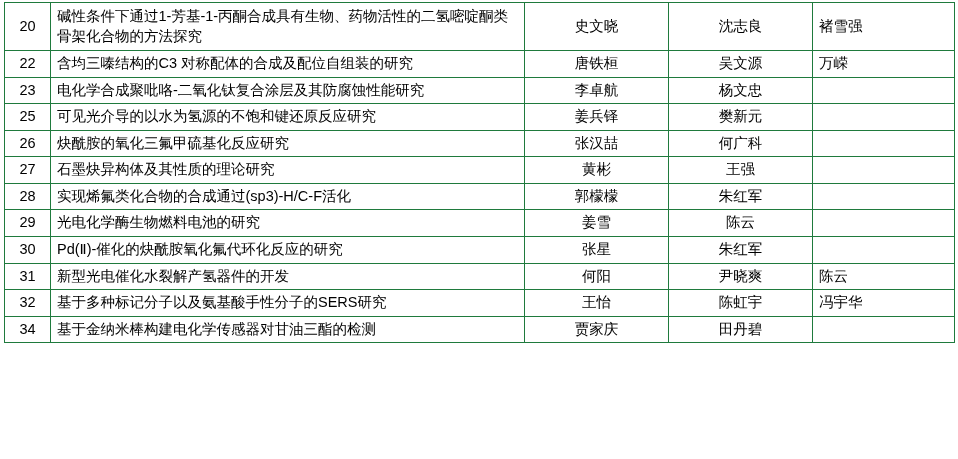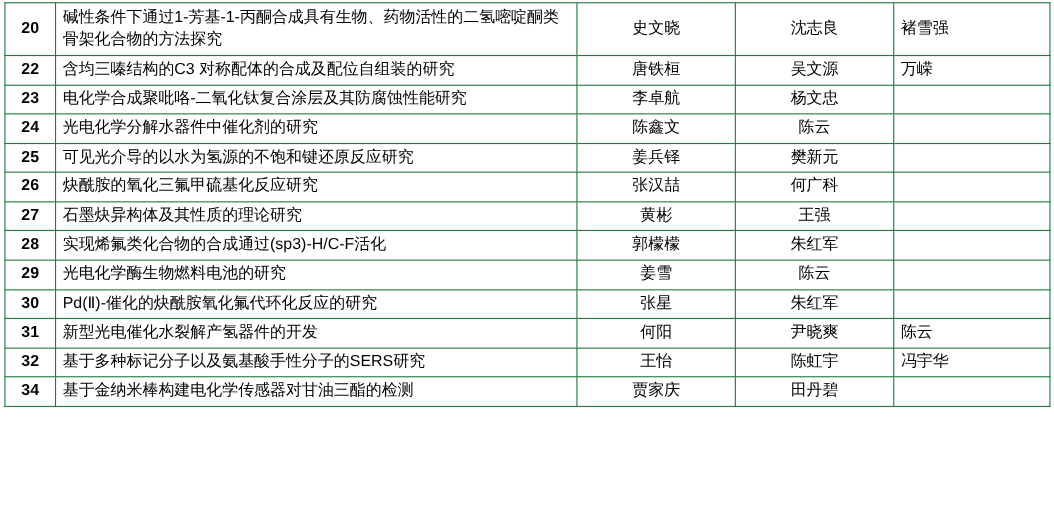--- a/index.html
+++ b/index.html
@@ -33,21 +33,20 @@
     line-height: 1.35;
     vertical-align: middle;
     height: 26px;
     box-sizing: border-box;
     white-space: normal;
     word-break: break-all;
   }
   td.col-num {
     width: 46px;
     text-align: center;
-    font-weight: bold;
   }
   td.col-title {
     width: 474px;
     text-align: left;
     margin-left: 24px;
   }
   td.col-p1 {
     width: 144px;
     text-align: center;
   }
@@ -82,27 +81,20 @@
           <td class="col-title">含均三嗪结构的C3 对称配体的合成及配位自组装的研究</td>
           <td class="col-p1">唐铁桓</td>
           <td class="col-p2">吴文源</td>
           <td class="col-p3">万嵘</td>
         </tr>
         <tr>
           <td class="col-num">23</td>
           <td class="col-title">电化学合成聚吡咯-二氧化钛复合涂层及其防腐蚀性能研究</td>
           <td class="col-p1">李卓航</td>
           <td class="col-p2">杨文忠</td>
-          <td class="col-p3"></td>
-        </tr>
-        <tr>
-          <td class="col-num">24</td>
-          <td class="col-title">光电化学分解水器件中催化剂的研究</td>
-          <td class="col-p1">陈鑫文</td>
-          <td class="col-p2">陈云</td>
           <td class="col-p3"></td>
         </tr>
         <tr>
           <td class="col-num">25</td>
           <td class="col-title">可见光介导的以水为氢源的不饱和键还原反应研究</td>
           <td class="col-p1">姜兵铎</td>
           <td class="col-p2">樊新元</td>
           <td class="col-p3"></td>
         </tr>
         <tr>

